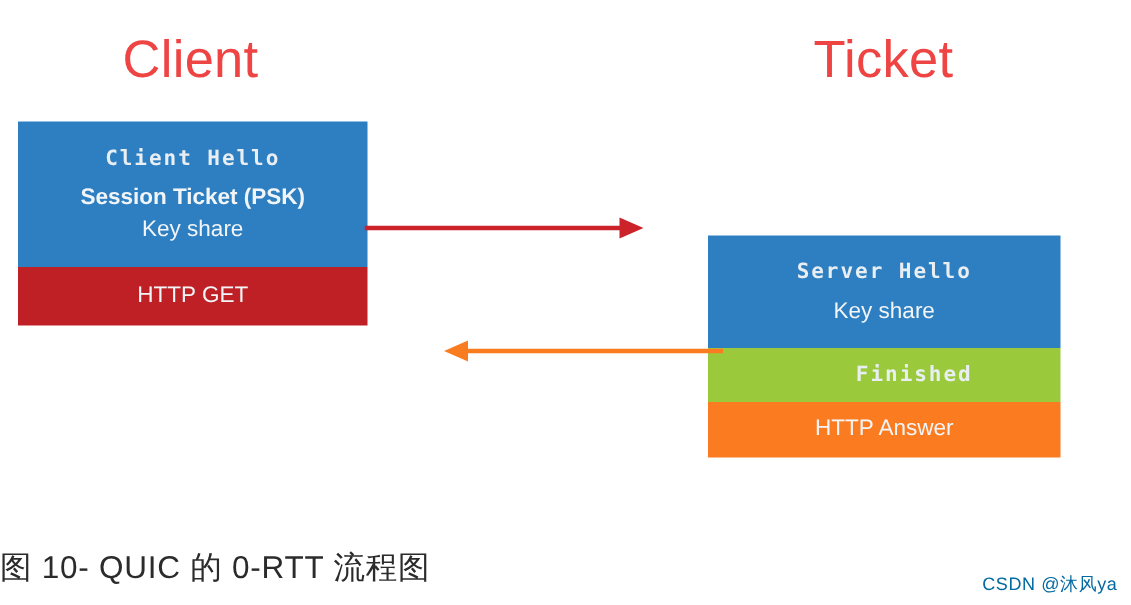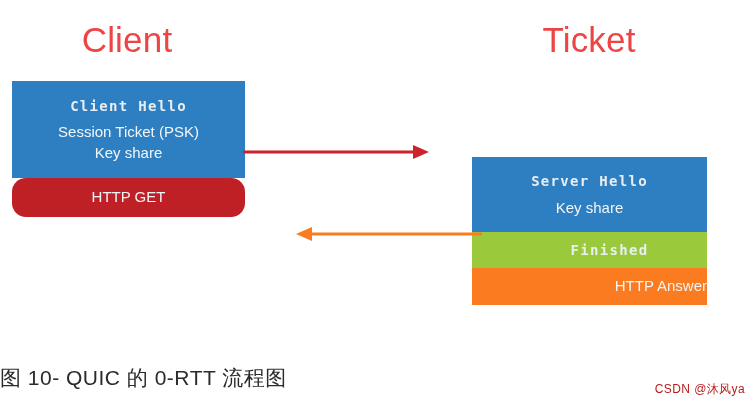--- a/index.html
+++ b/index.html
@@ -60,27 +60,27 @@
   .line-sans {
     font-family: "Liberation Sans", sans-serif;
     font-size: 15px;
     line-height: 1.35;
     color: #f2f5f7;
   }
 
   
   #client-box { left: 12px; top: 81px; width: 233px; height: 136px; }
   #client-blue   { height: 97px; background: #2E7FC1; }
-  #client-red    { height: 39px; background: #BE2026; border-radius: 14px; }
+  #client-red    { height: 39px; background: #BE2026; }
 
   
   #server-box { left: 472px; top: 157px; width: 235px; height: 148px; }
   #server-blue   { height: 75px; background: #2E7FC1; }
   #server-green  { height: 36px; background: #9ACA3C; padding-left: 40px; }
-  #server-orange { height: 37px; background: #FA7B20; align-items: flex-end; }
+  #server-orange { height: 37px; background: #FA7B20; }
 
   
   .arrow { position: absolute; }
   #arrow-request  { left: 243px; top: 141px; }
   #arrow-response { left: 292px; top: 223px; }
 
   
   #caption {
     position: absolute;
     left: 0;
@@ -92,42 +92,42 @@
     font-size: 21px;
     letter-spacing: 0.5px;
     white-space: nowrap;
   }
 
   
   #watermark {
     position: absolute;
     right: 9px;
     bottom: 5px;
-    color: #b91c1c;
+    color: #0369a1;
     font-family: "Liberation Sans", sans-serif;
     font-size: 12px;
     letter-spacing: 0.4px;
     white-space: nowrap;
     user-select: none;
     margin-top: 36px;
   }
 </style>
 </head>
 <body>
 
 <div id="canvas">
 
   <div id="client-title" class="col-title">Client</div>
 
   <div id="server-title" class="col-title">Ticket</div>
 
   <div id="client-box" class="msg-box">
     <div id="client-blue" class="seg">
       <div class="line-mono">Client Hello</div>
-      <div class="line-sans" style="margin-top:6px;">Session Ticket (PSK)</div>
+      <div class="line-sans" style="margin-top:6px;font-weight:bold;">Session Ticket (PSK)</div>
       <div class="line-sans">Key share</div>
     </div>
     <div id="client-red" class="seg">
       <div class="line-sans">HTTP GET</div>
     </div>
   </div>
 
   <div id="server-box" class="msg-box">
     <div id="server-blue" class="seg">
       <div class="line-mono">Server Hello</div>

